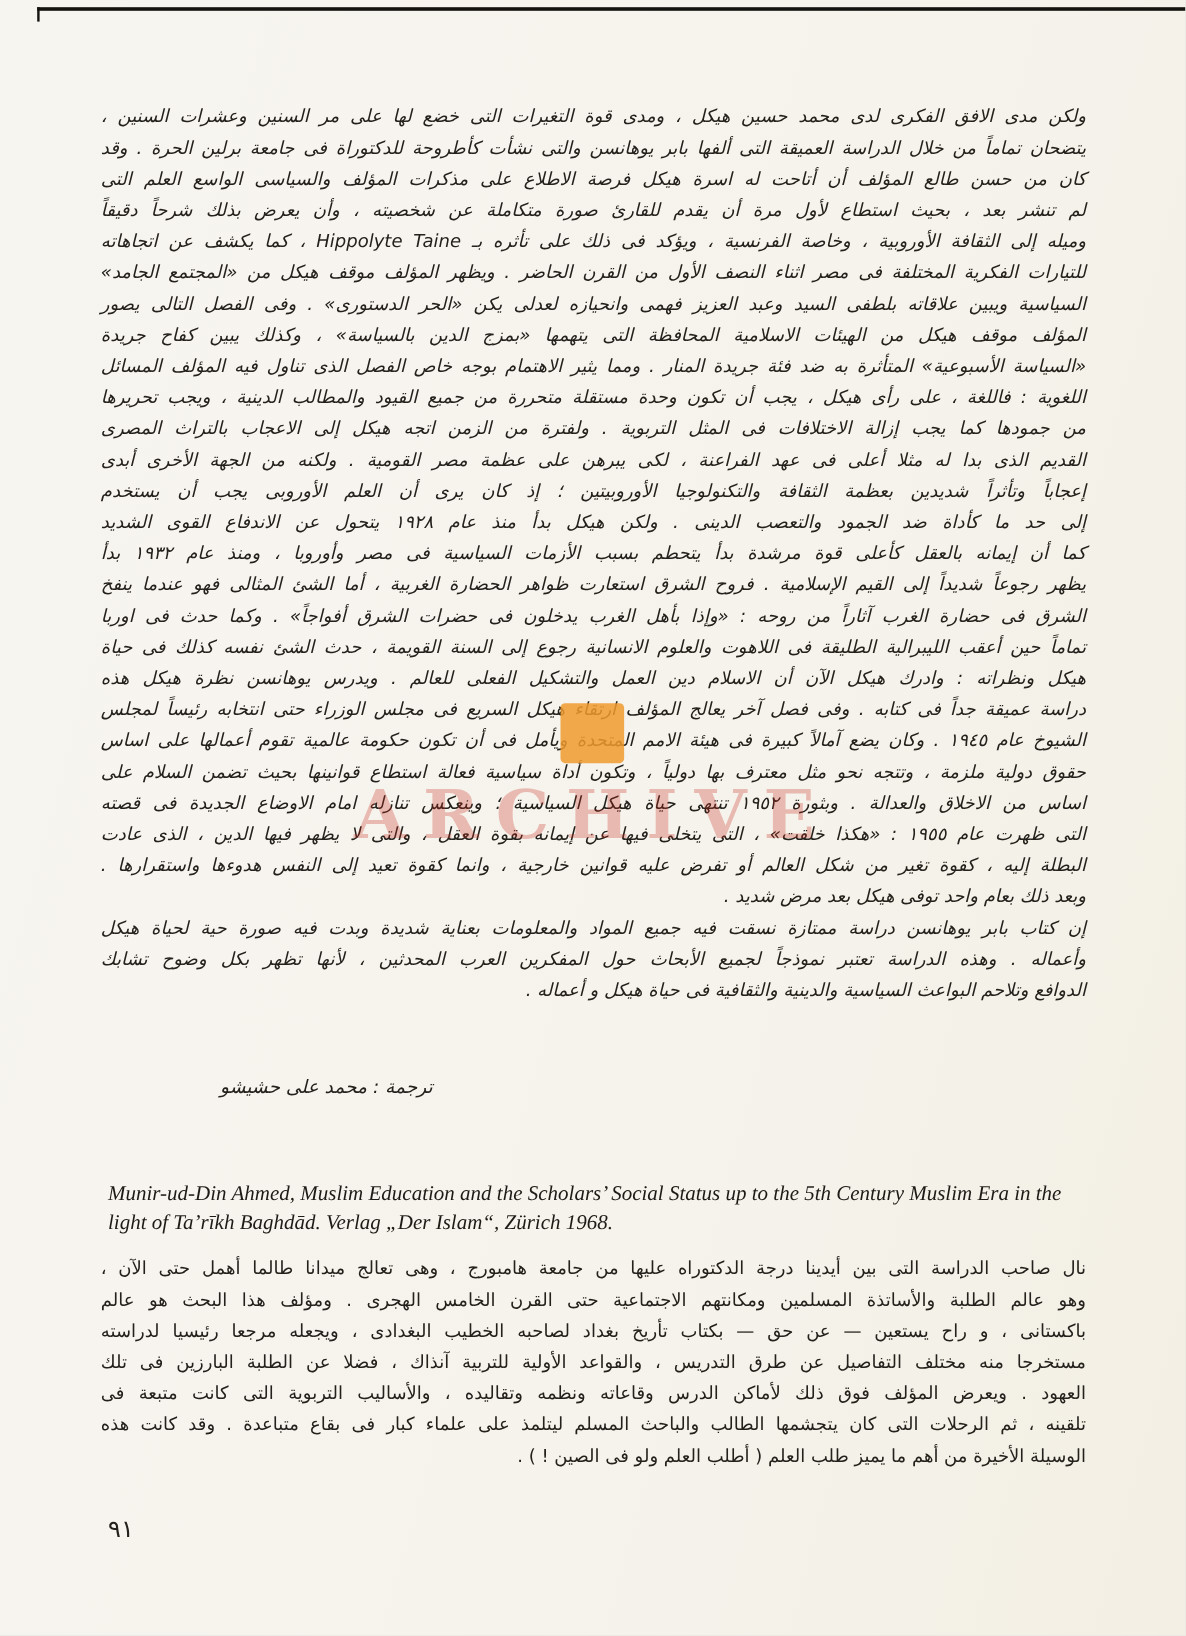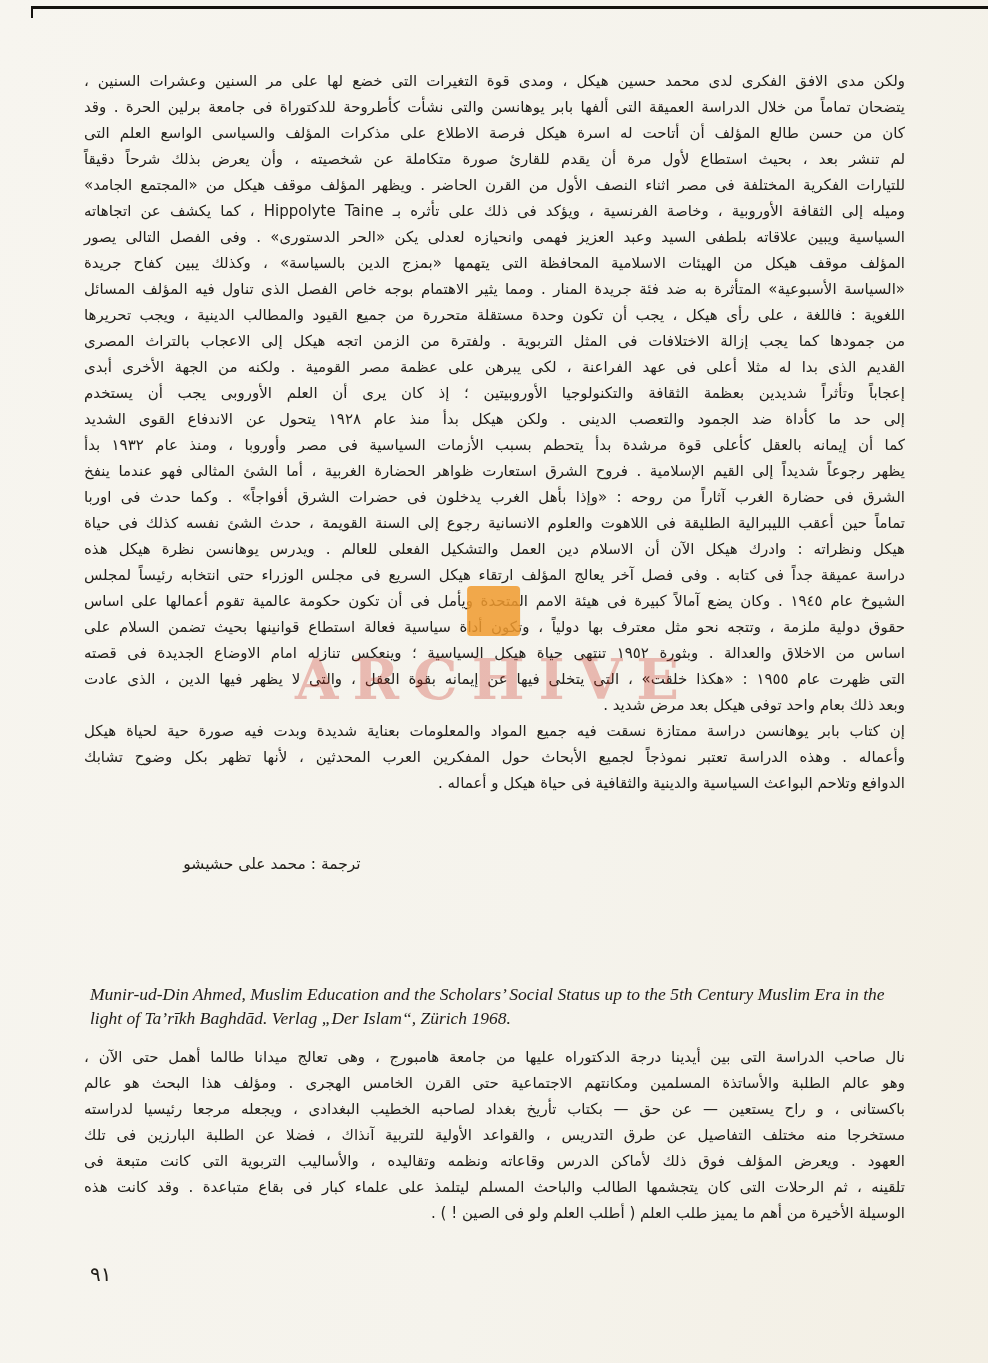--- a/index.html
+++ b/index.html
@@ -24,21 +24,21 @@
     width: 2px; height: 12px; background: #15130f;
   }
 
   
   .arabic {
     direction: rtl;
     font-size: 15px;
     line-height: 26px;
     color: #24211c;
   }
-  .block1 { position: absolute; top: 68px; right: 83px; left: 84px; }
+  .block1 { position: absolute; top: 84px; right: 83px; left: 84px; font-style: italic; }
   .block2 { position: absolute; top: 1044px; right: 83px; left: 84px; }
   .tline {
     text-align: justify;
     text-align-last: justify;
     white-space: normal;
   }
   .tline.last { text-align-last: right; }
   .translator {
     margin-top: 55px;
     margin-right: 445px;
@@ -104,40 +104,41 @@
     <div class="wm-logo"></div>
     <div class="wm-text">ARCHIVE</div>
   </div>
 
   <section class="arabic block1">
     <div class="para">
         <div class="tline">ولكن مدى الافق الفكرى لدى محمد حسين هيكل ، ومدى قوة التغيرات التى خضع لها على مر السنين وعشرات السنين ،</div>
         <div class="tline">يتضحان تماماً من خلال الدراسة العميقة التى ألفها بابر يوهانسن والتى نشأت كأطروحة للدكتوراة فى جامعة برلين الحرة . وقد</div>
         <div class="tline">كان من حسن طالع المؤلف أن أتاحت له اسرة هيكل فرصة الاطلاع على مذكرات المؤلف والسياسى الواسع العلم التى</div>
         <div class="tline">لم تنشر بعد ، بحيث استطاع لأول مرة أن يقدم للقارئ صورة متكاملة عن شخصيته ، وأن يعرض بذلك شرحاً دقيقاً</div>
+        <div class="tline">وميله إلى الثقافة الأوروبية ، وخاصة الفرنسية ، ويؤكد فى ذلك على تأثره بـ Hippolyte Taine ، كما يكشف عن اتجاهاته</div>
         <div class="tline">للتيارات الفكرية المختلفة فى مصر اثناء النصف الأول من القرن الحاضر . ويظهر المؤلف موقف هيكل من «المجتمع الجامد»</div>
-        <div class="tline">وميله إلى الثقافة الأوروبية ، وخاصة الفرنسية ، ويؤكد فى ذلك على تأثره بـ Hippolyte Taine ، كما يكشف عن اتجاهاته</div>
         <div class="tline">السياسية ويبين علاقاته بلطفى السيد وعبد العزيز فهمى وانحيازه لعدلى يكن «الحر الدستورى» . وفى الفصل التالى يصور</div>
         <div class="tline">المؤلف موقف هيكل من الهيئات الاسلامية المحافظة التى يتهمها «بمزج الدين بالسياسة» ، وكذلك يبين كفاح جريدة</div>
         <div class="tline">«السياسة الأسبوعية» المتأثرة به ضد فئة جريدة المنار . ومما يثير الاهتمام بوجه خاص الفصل الذى تناول فيه المؤلف المسائل</div>
         <div class="tline">اللغوية : فاللغة ، على رأى هيكل ، يجب أن تكون وحدة مستقلة متحررة من جميع القيود والمطالب الدينية ، ويجب تحريرها</div>
         <div class="tline">من جمودها كما يجب إزالة الاختلافات فى المثل التربوية . ولفترة من الزمن اتجه هيكل إلى الاعجاب بالتراث المصرى</div>
         <div class="tline">القديم الذى بدا له مثلا أعلى فى عهد الفراعنة ، لكى يبرهن على عظمة مصر القومية . ولكنه من الجهة الأخرى أبدى</div>
         <div class="tline">إعجاباً وتأثراً شديدين بعظمة الثقافة والتكنولوجيا الأوروبيتين ؛ إذ كان يرى أن العلم الأوروبى يجب أن يستخدم</div>
         <div class="tline">إلى حد ما كأداة ضد الجمود والتعصب الدينى . ولكن هيكل بدأ منذ عام ١٩٢٨ يتحول عن الاندفاع القوى الشديد</div>
         <div class="tline">كما أن إيمانه بالعقل كأعلى قوة مرشدة بدأ يتحطم بسبب الأزمات السياسية فى مصر وأوروبا ، ومنذ عام ١٩٣٢ بدأ</div>
         <div class="tline">يظهر رجوعاً شديداً إلى القيم الإسلامية . فروح الشرق استعارت ظواهر الحضارة الغربية ، أما الشئ المثالى فهو عندما ينفخ</div>
         <div class="tline">الشرق فى حضارة الغرب آثاراً من روحه : «وإذا بأهل الغرب يدخلون فى حضرات الشرق أفواجاً» . وكما حدث فى اوربا</div>
         <div class="tline">تماماً حين أعقب الليبرالية الطليقة فى اللاهوت والعلوم الانسانية رجوع إلى السنة القويمة ، حدث الشئ نفسه كذلك فى حياة</div>
         <div class="tline">هيكل ونظراته : وادرك هيكل الآن أن الاسلام دين العمل والتشكيل الفعلى للعالم . ويدرس يوهانسن نظرة هيكل هذه</div>
         <div class="tline">دراسة عميقة جداً فى كتابه . وفى فصل آخر يعالج المؤلف ارتقاء هيكل السريع فى مجلس الوزراء حتى انتخابه رئيساً لمجلس</div>
         <div class="tline">الشيوخ عام ١٩٤٥ . وكان يضع آمالاً كبيرة فى هيئة الامم المتحدة ويأمل فى أن تكون حكومة عالمية تقوم أعمالها على اساس</div>
         <div class="tline">حقوق دولية ملزمة ، وتتجه نحو مثل معترف بها دولياً ، وتكون أداة سياسية فعالة استطاع قوانينها بحيث تضمن السلام على</div>
         <div class="tline">اساس من الاخلاق والعدالة . وبثورة ١٩٥٢ تنتهى حياة هيكل السياسية ؛ وينعكس تنازله امام الاوضاع الجديدة فى قصته</div>
         <div class="tline">التى ظهرت عام ١٩٥٥ : «هكذا خلقت» ، التى يتخلى فيها عن إيمانه بقوة العقل ، والتى لا يظهر فيها الدين ، الذى عادت</div>
+        <div class="tline">البطلة إليه ، كقوة تغير من شكل العالم أو تفرض عليه قوانين خارجية ، وانما كقوة تعيد إلى النفس هدوءها واستقرارها .</div>
         <div class="tline last">وبعد ذلك بعام واحد توفى هيكل بعد مرض شديد .</div>
       </div>
     <div class="para">
         <div class="tline">إن كتاب بابر يوهانسن دراسة ممتازة نسقت فيه جميع المواد والمعلومات بعناية شديدة وبدت فيه صورة حية لحياة هيكل</div>
         <div class="tline">وأعماله . وهذه الدراسة تعتبر نموذجاً لجميع الأبحاث حول المفكرين العرب المحدثين ، لأنها تظهر بكل وضوح تشابك</div>
         <div class="tline last">الدوافع وتلاحم البواعث السياسية والدينية والثقافية فى حياة هيكل و أعماله .</div>
       </div>
     <div class="translator">ترجمة : محمد على حشيشو</div>
   </section>
 

